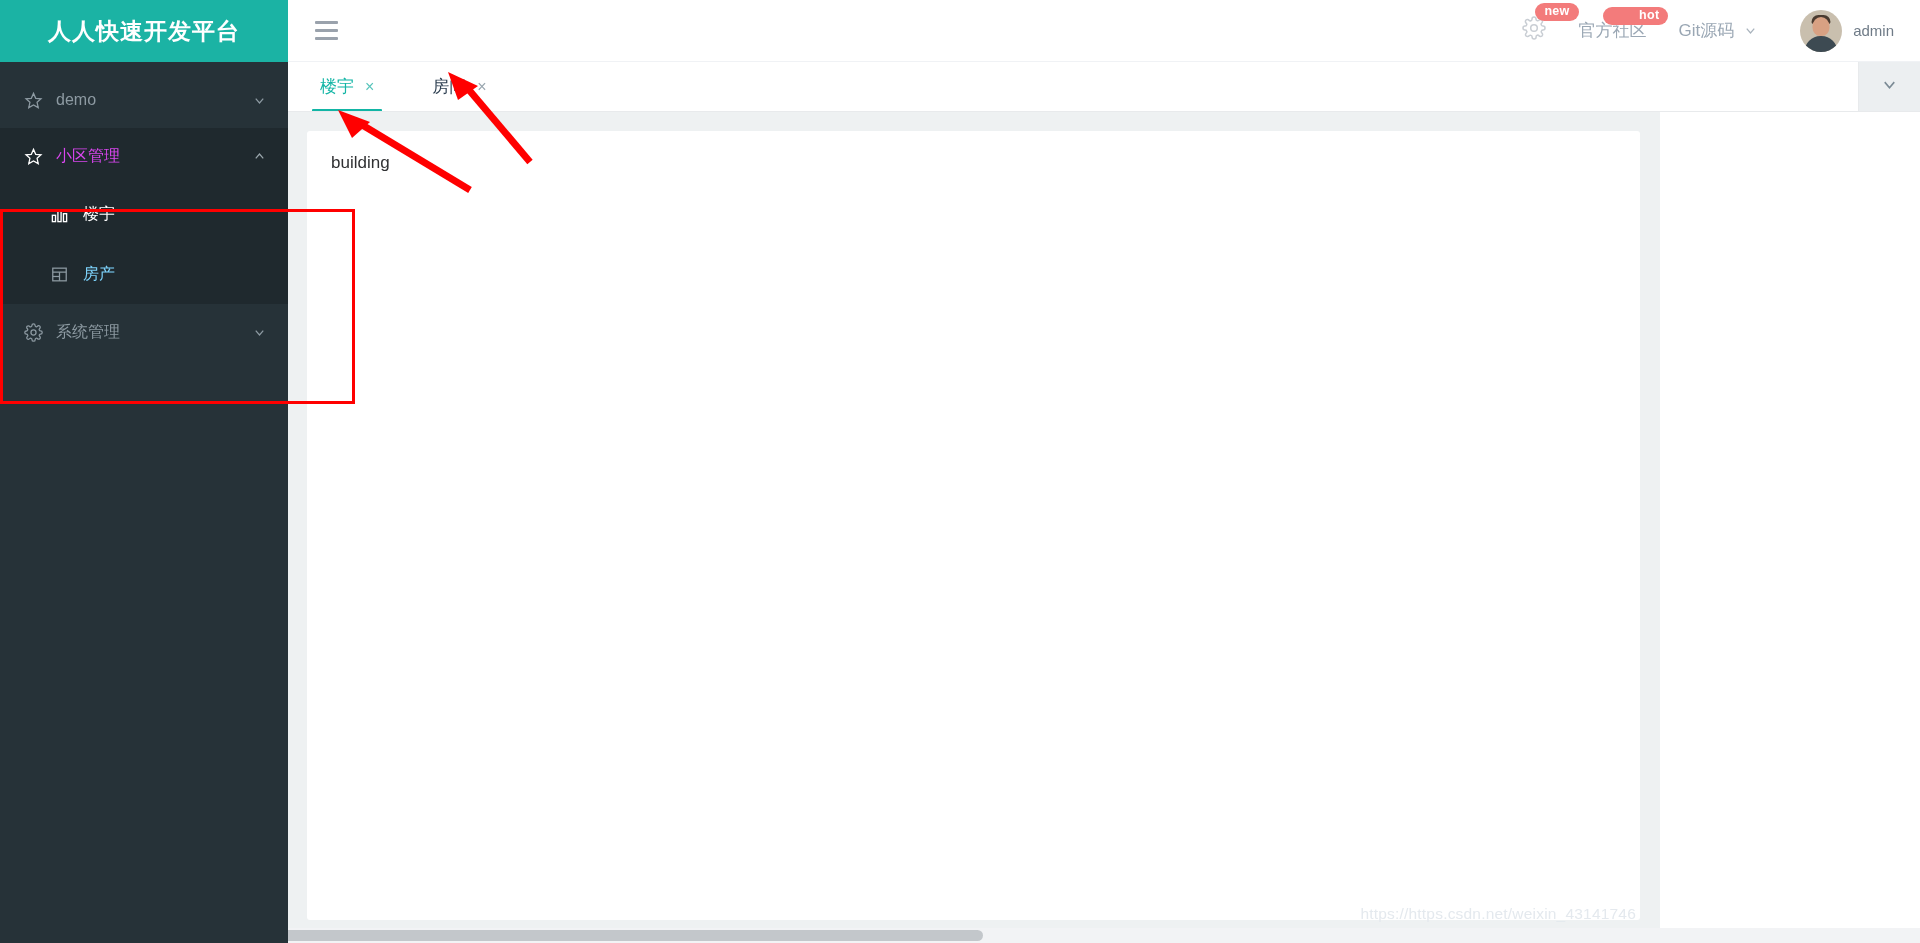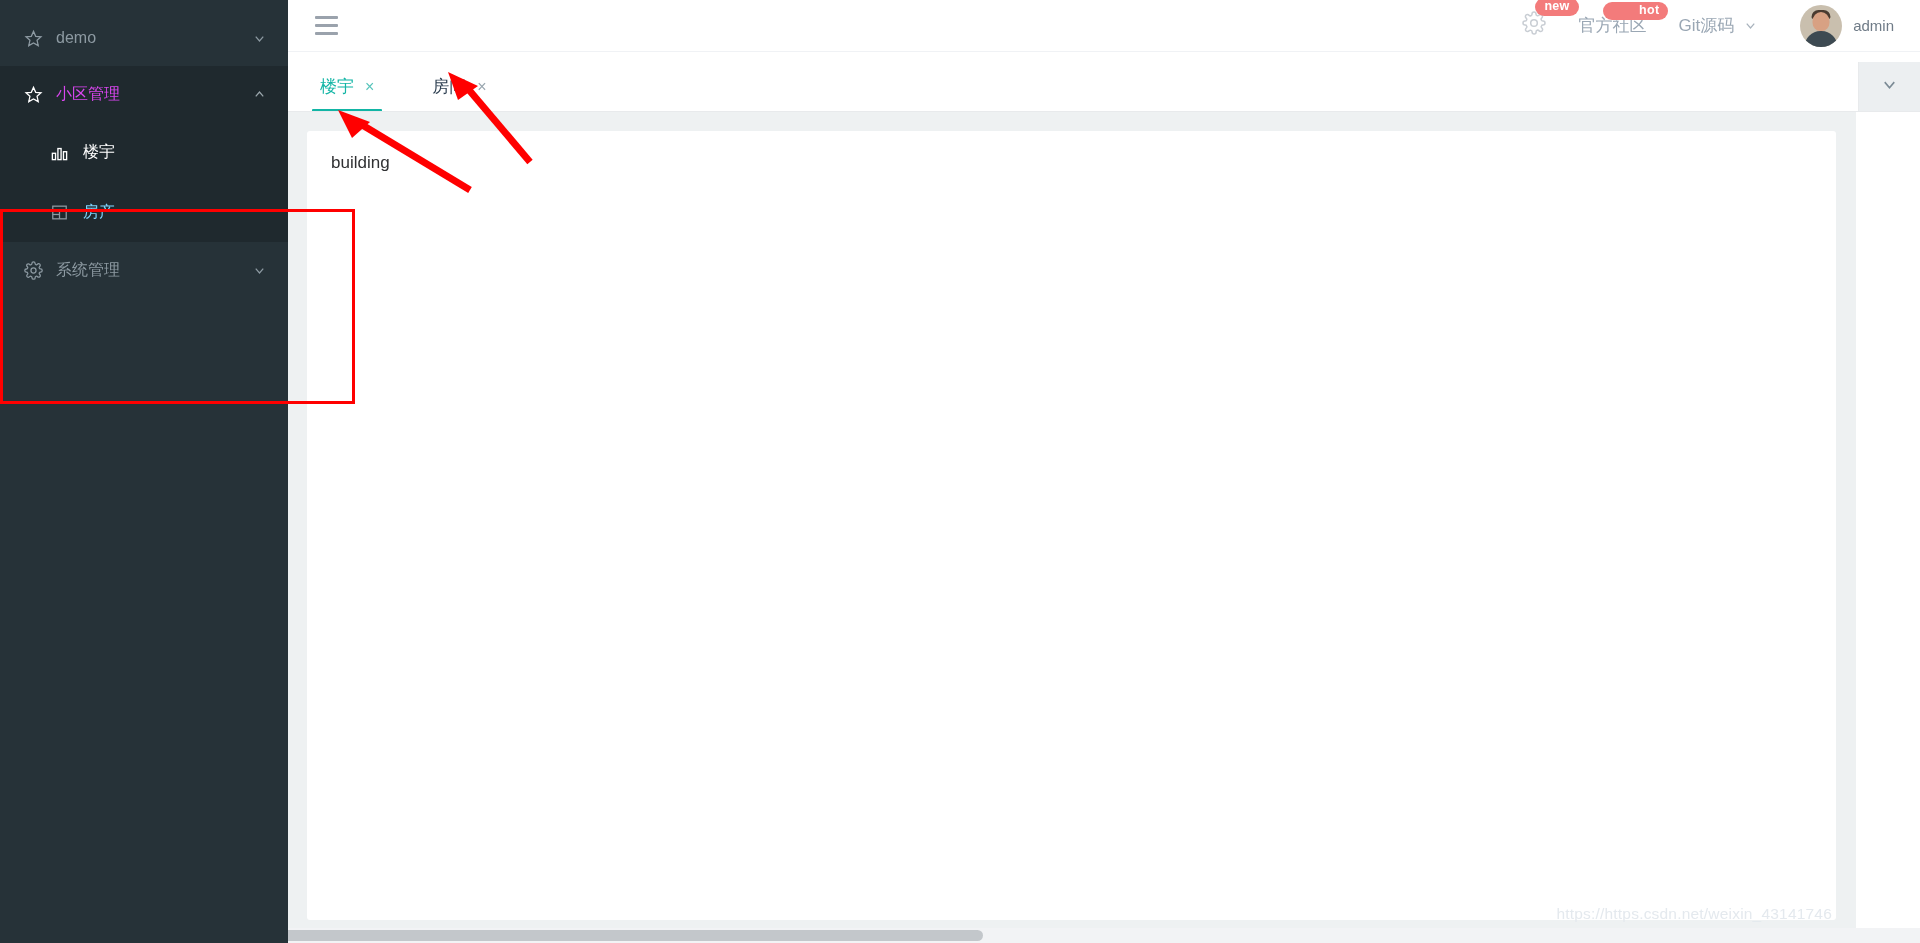--- a/index.html
+++ b/index.html
@@ -53,21 +53,21 @@
   .sub-item .si-icon {
     width: 22px; height: 22px; margin-right: 13px;
     display: inline-flex; align-items: center; justify-content: center;
     flex: 0 0 auto;
   }
   .sub-item.active { color: #ffffff; }
 
   
   .header {
     position: absolute; left: 288px; top: 0;
-    width: 1632px; height: 52px;
+    width: 1632px; height: 62px;
     background: #ffffff;
     display: flex; align-items: center;
     border-bottom: 1px solid #f0f2f5;
   }
   .hamburger {
     margin-left: 27px; width: 26px; height: 26px;
     display: flex; flex-direction: column; justify-content: center;
     gap: 5px; cursor: pointer;
   }
   .hamburger span {
@@ -148,21 +148,21 @@
     width: 62px; flex: 0 0 auto;
     border-left: 1px solid #e8eaec;
     background: #eceff1;
     display: flex; align-items: center; justify-content: center;
     cursor: pointer; color: #7b8a95;
   }
 
   
   .content-wrap {
     position: absolute; left: 288px; top: 112px;
-    width: 1568px; height: 816px;
+    width: 1372px; height: 816px;
     background: #eef1f2;
     padding: 19px 20px 0 19px;
   }
   .card {
     background: #ffffff;
     border-radius: 3px;
     width: 100%; height: 789px;
     padding: 22px 24px;
     position: relative;
   }
@@ -197,20 +197,23 @@
   }
   .anno-arrow { position: absolute; pointer-events: none; }
 </style>
 </head>
 <body>
 
 <div id="app">
 
   <div class="sidebar">
 
+    <div class="logo-bar">
+      <span class="logo-text">人人快速开发平台</span>
+    </div>
 
     <div class="menu">
 
 
       <div class="menu-group">
         <div class="menu-item">
           <span class="mi-icon">
             <svg width="19" height="19" viewBox="0 0 24 24" fill="none" stroke="#8d9aa2" stroke-width="1.6">
               <polygon points="12,3 14.8,9.2 21.5,9.9 16.5,14.3 18,21 12,17.6 6,21 7.5,14.3 2.5,9.9 9.2,9.2"></polygon>
             </svg>

